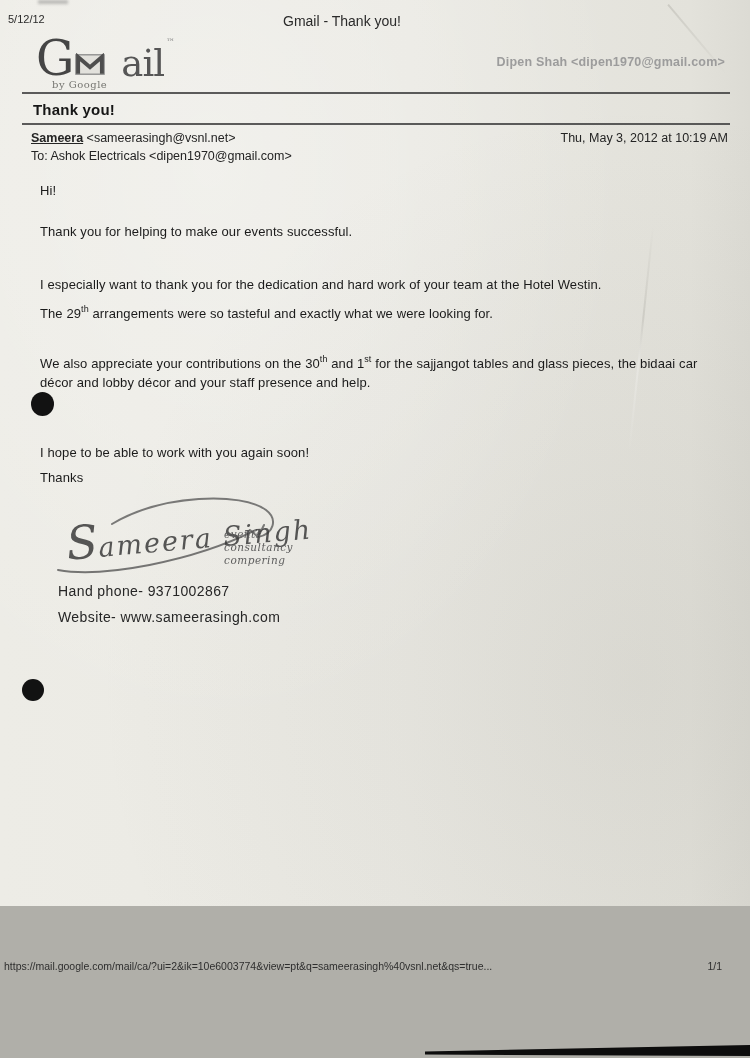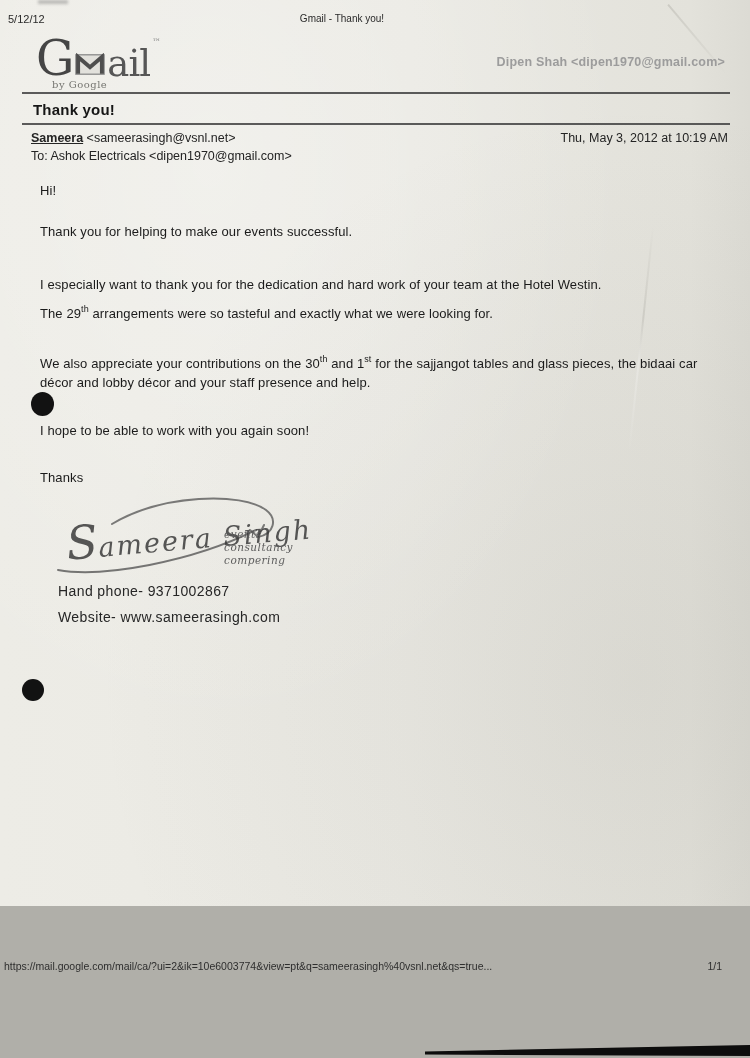--- a/index.html
+++ b/index.html
@@ -12,27 +12,27 @@
     position:relative;width:750px;height:906px;
     background:
       radial-gradient(ellipse at 28% 18%, rgba(255,255,255,0.30), rgba(255,255,255,0) 55%),
       radial-gradient(ellipse at 85% 75%, rgba(120,118,108,0.10), rgba(120,118,108,0) 60%),
       linear-gradient(90deg,#edece6 0%,#eae9e3 55%,#e3e2db 92%,#dcdbd4 100%);
     color:#1e1e1e;
   }
   .abs{position:absolute;}
   
   .print-date{left:8px;top:13px;font-size:11px;color:#2a2a2a;}
-  .print-title{left:342px;top:13px;transform:translateX(-50%);font-size:10px;color:#2a2a2a;white-space:nowrap;}
+  .print-title{left:342px;top:13px;transform:translateX(-50%);font-size:14px;color:#2a2a2a;white-space:nowrap;}
   
   .gmail-logo{left:36px;top:34px;font-family:"DejaVu Serif",serif;color:#4c4c4c;line-height:1;}
   .logo-row{display:flex;align-items:flex-end;}
   .logo-g{font-size:48px;letter-spacing:-2px;color:#454545;}
   .logo-env{margin:0 2px 3px 3px;}
-  .logo-ail{font-size:37px;color:#565656;letter-spacing:-1px;}
+  .logo-ail{font-size:37px;color:#565656;letter-spacing:-1px;margin-left:14px;}
   .logo-tm{font-size:9px;color:#8e8e8e;margin:4px 0 0 2px;align-self:flex-start;}
   .logo-by{font-size:10px;color:#757570;margin:-2px 0 0 16px;letter-spacing:0.5px;}
   
   .account{right:25px;top:55px;font-size:12.5px;font-weight:bold;color:#9c9c9c;letter-spacing:0.2px;}
   
   .rule{left:22px;width:708px;height:2px;background:#454545;opacity:0.88;}
   .rule-top{top:92px;}
   .rule-sub{top:123px;}
   
   .subject{left:33px;top:101px;font-size:15px;font-weight:bold;letter-spacing:0.2px;color:#161616;}
@@ -42,21 +42,21 @@
   .mail-date{right:22px;top:131px;font-size:12.5px;color:#242424;}
   
   .para{left:40px;font-size:13px;color:#1b1b1b;letter-spacing:0.1px;line-height:18.5px;white-space:nowrap;}
   .para sup{font-size:9px;line-height:0;position:relative;top:-1px;}
   .p-wrap{white-space:normal;width:680px;}
   .p-hi{top:182px;}
   .p1{top:223px;}
   .p2{top:276px;}
   .p3{top:305px;}
   .p4{top:355px;}
-  .p5{top:422px;text-align:center;}
+  .p5{top:444px;text-align:center;}
   .p-thanks{top:469px;}
   
   .punch{background:#121212;border-radius:50%;}
   .punch1{left:31px;top:392px;width:23px;height:24px;}
   .punch2{left:22px;top:679px;width:22px;height:22px;}
   
   .sig{left:52px;top:490px;width:280px;height:92px;}
   .sig-name{position:absolute;left:14px;top:16px;font-family:"DejaVu Serif",serif;font-style:italic;
     font-size:27px;color:#3b3b3b;transform:rotate(-5deg);letter-spacing:2px;white-space:nowrap;opacity:0.85;}
   .sig-name::first-letter{font-size:46px;letter-spacing:0;}

